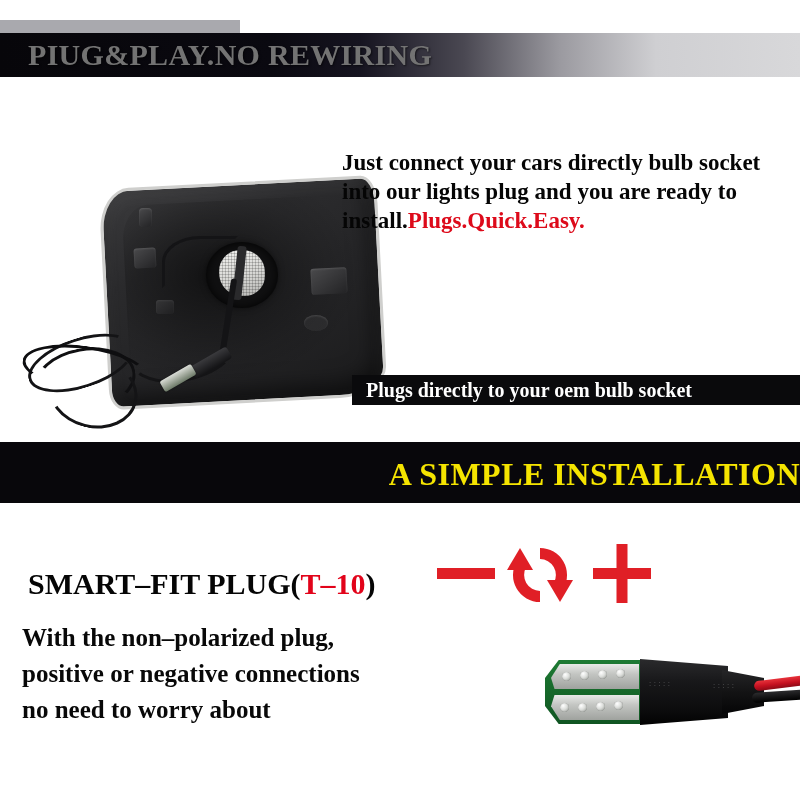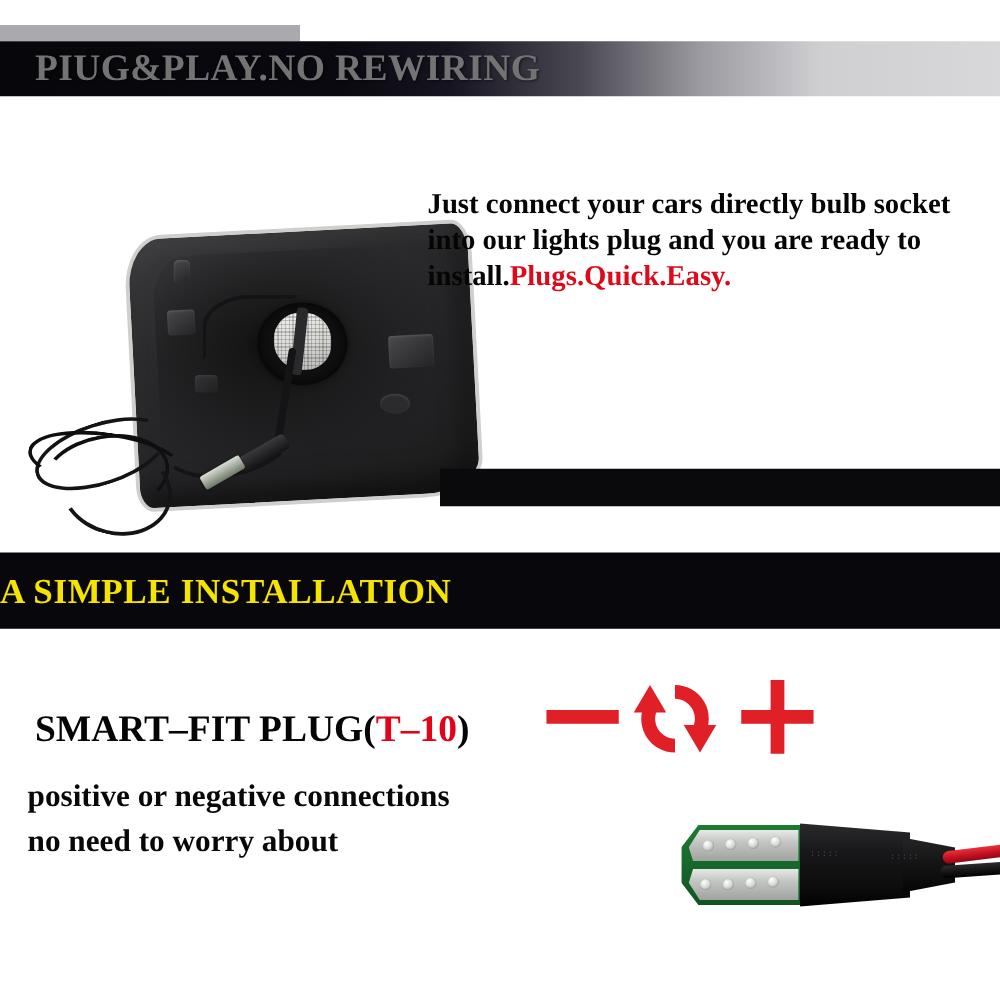--- a/index.html
+++ b/index.html
@@ -214,39 +214,38 @@
   .oem-bar-text {
     position: absolute;
     left: 366px;
     top: 378px;
     width: 428px;
     font-size: 20px;
     font-weight: bold;
     color: #ffffff;
     line-height: 25px;
     white-space: nowrap;
-    margin-top: 44px;
   }
 
   
   .banner {
     position: absolute;
     left: 0;
     top: 442px;
     width: 800px;
     height: 61px;
     background: #08070b;
   }
   .banner-text {
     position: absolute;
     left: 0;
     top: 455px;
     width: 800px;
-    text-align: left;
-    font-size: 28px;
+    text-align: right;
+    font-size: 32px;
     font-weight: bold;
     color: #f5e400;
     letter-spacing: 0.5px;
     line-height: 38px;
   }
 
   
   .smartfit-title {
     position: absolute;
     left: 28px;
@@ -380,20 +379,21 @@
 
 <div class="oem-bar"></div>
 <div class="oem-bar-text">Plugs directly to your oem bulb socket</div>
 
 <div class="banner"></div>
 <div class="banner-text">A SIMPLE INSTALLATION</div>
 
 <div class="smartfit-title"><span>SMART–FIT PLUG(</span><span class="code">T–10</span><span>)</span></div>
 
 <div class="smartfit-body">
+  <div>With the non–polarized plug,</div>
   <div>positive or negative connections</div>
   <div>no need to worry about</div>
 </div>
 
 <div class="polarity-icon">
   <svg viewBox="0 0 214 66" width="214" height="66" aria-hidden="true">
 
     <rect x="0" y="26" width="58" height="11" fill="#e01f26"></rect>
 
     <g fill="#e01f26">

